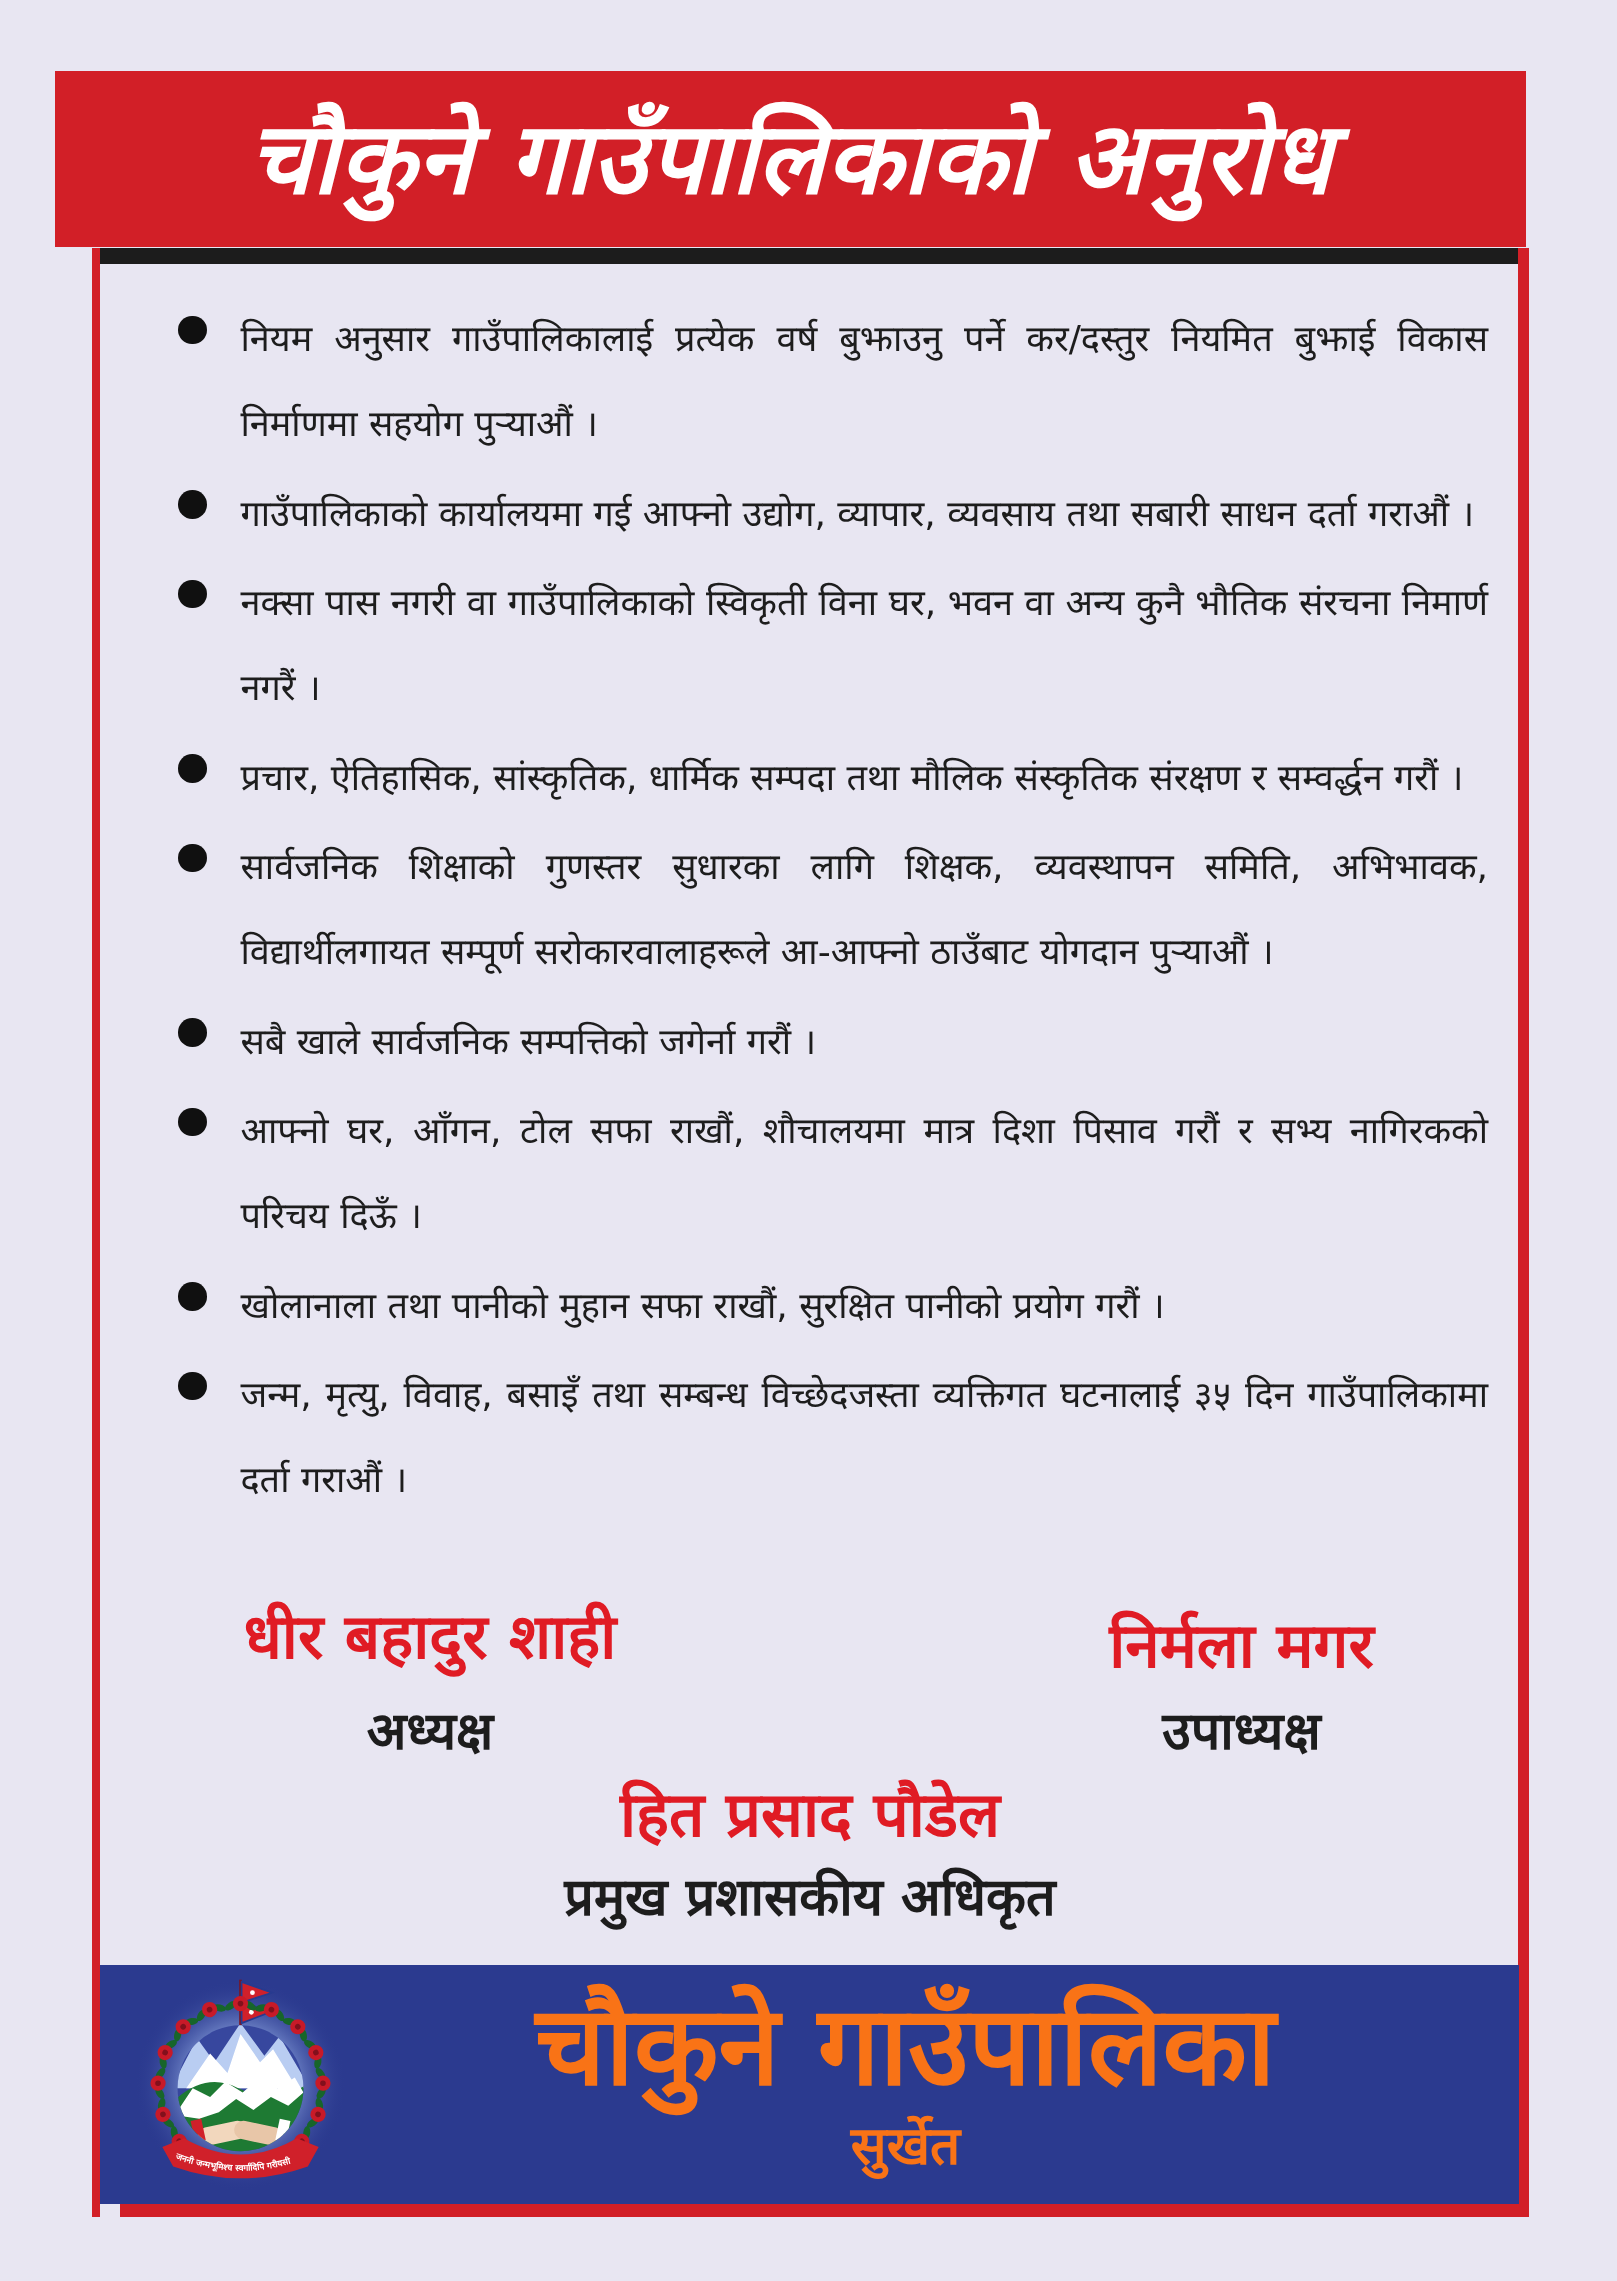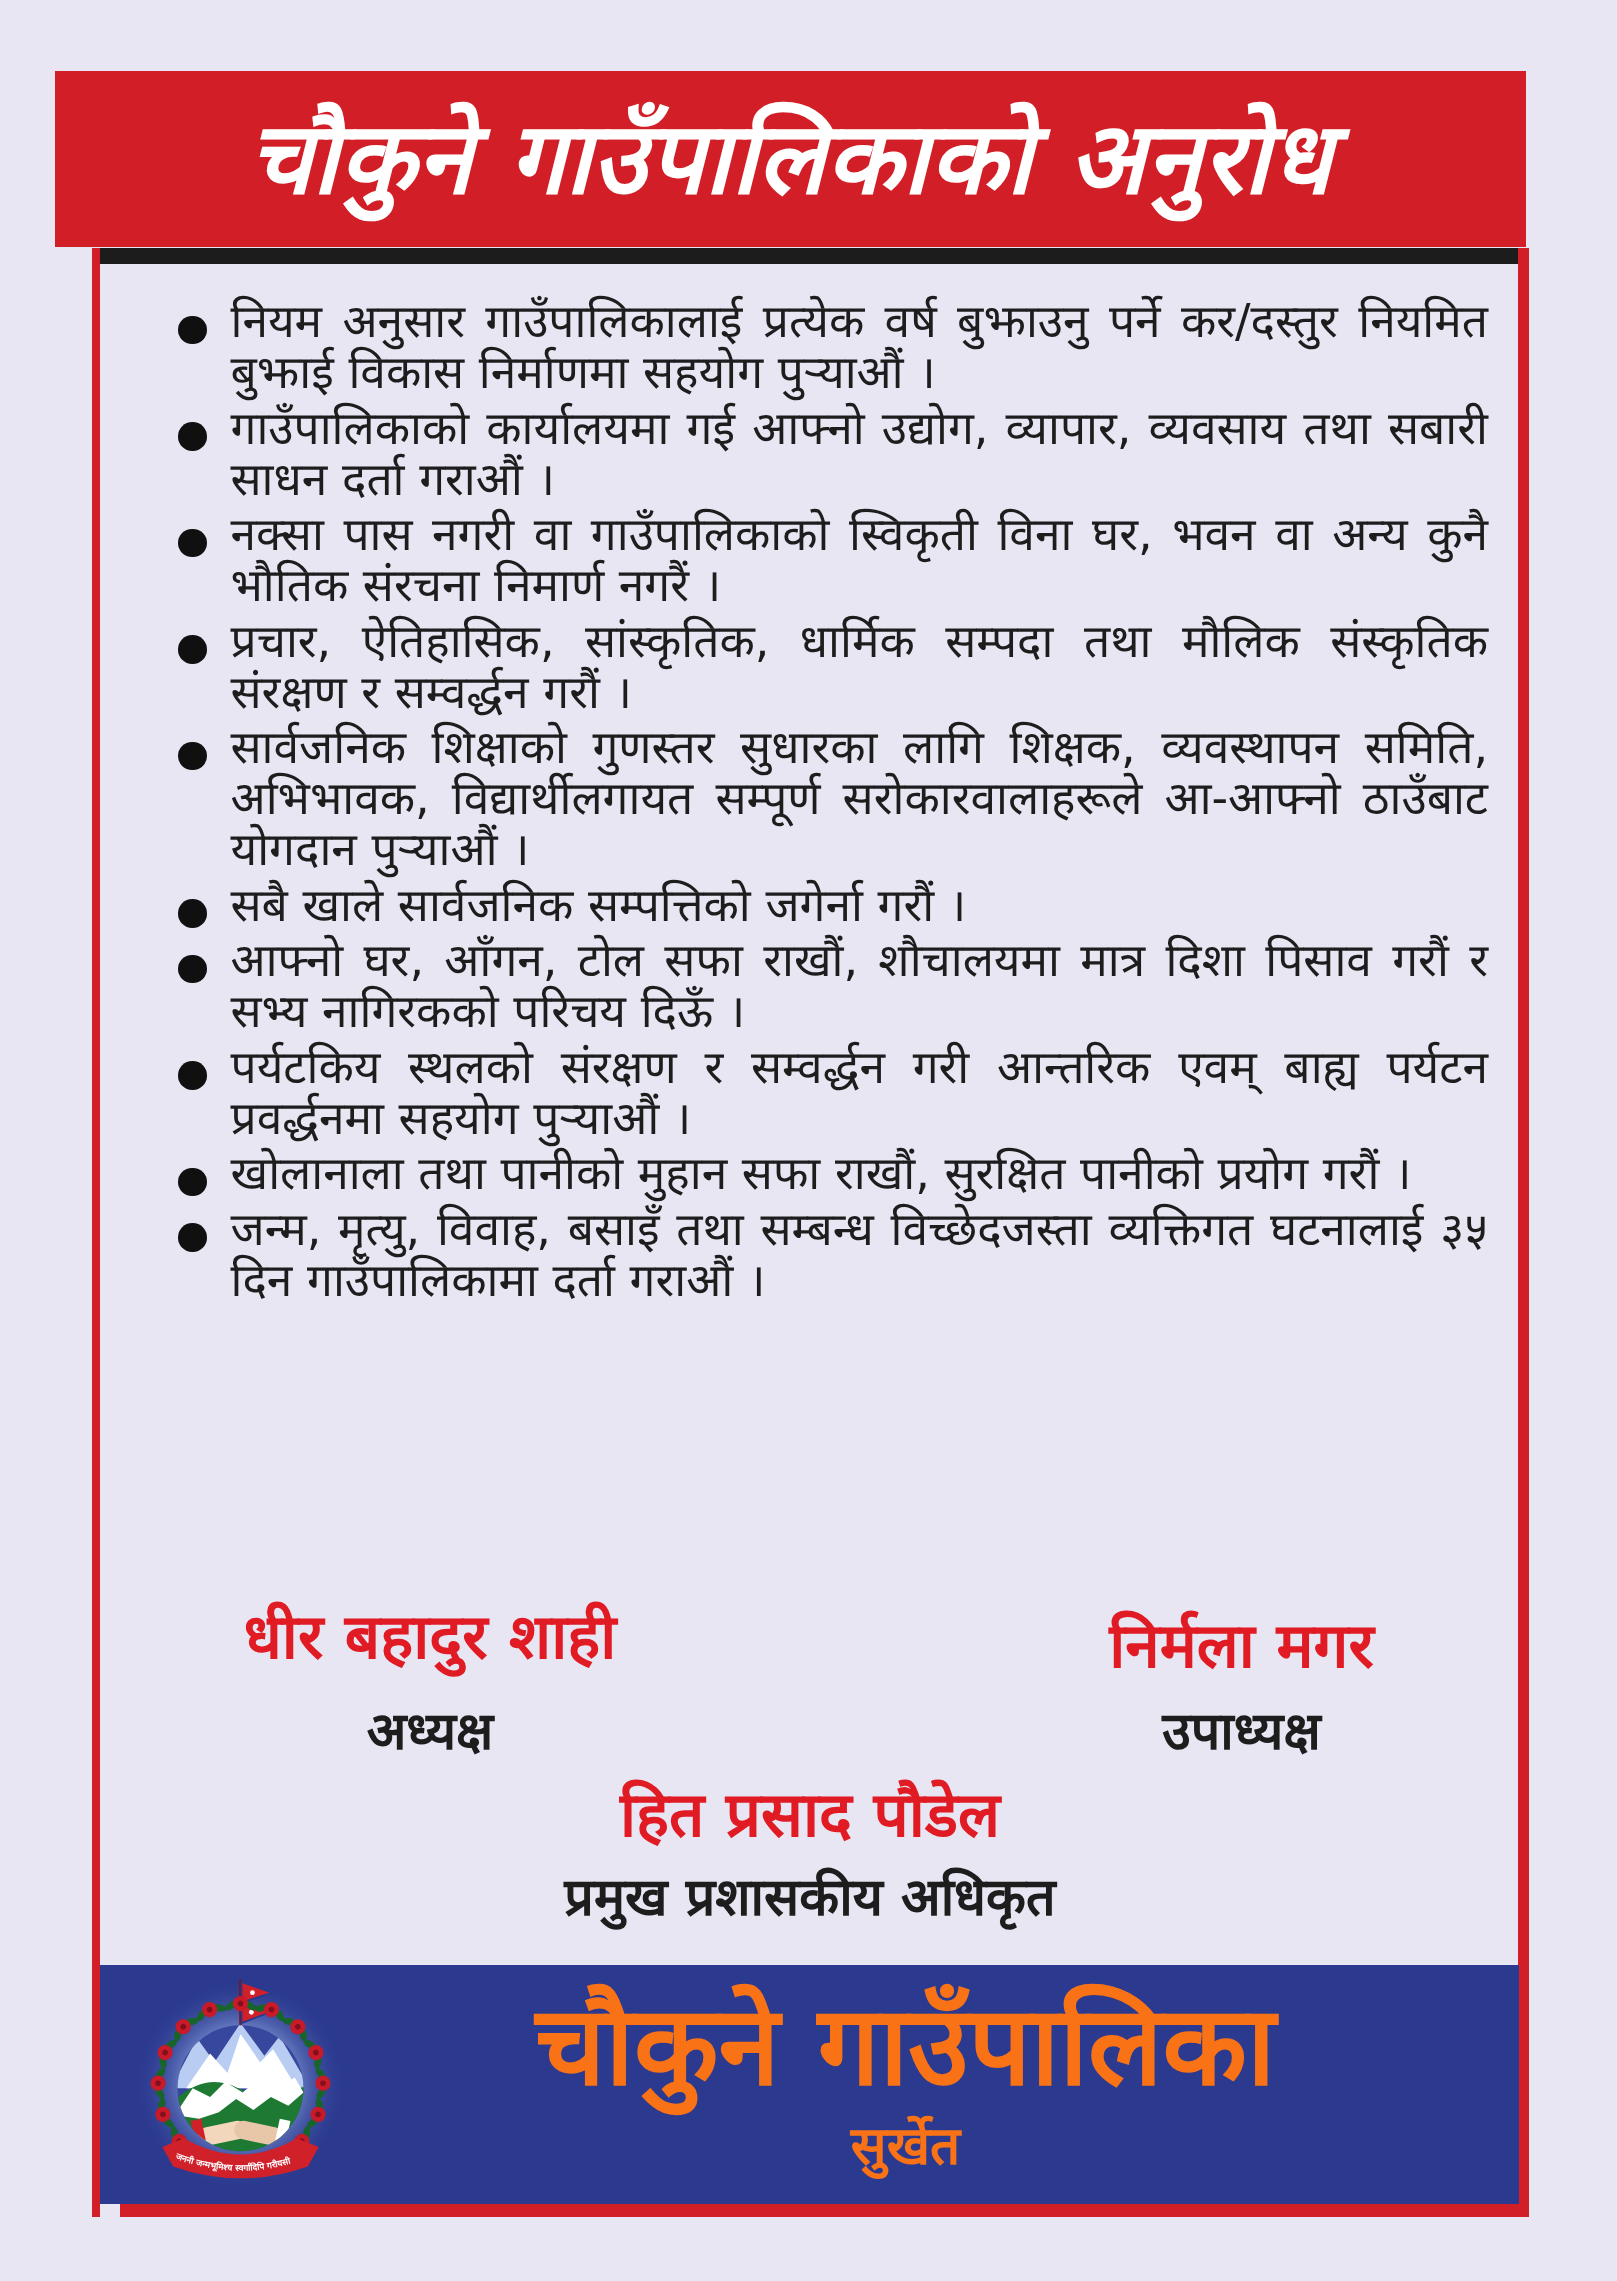--- a/index.html
+++ b/index.html
@@ -51,24 +51,24 @@
 
   
   .request-list {
     position: absolute;
     left: 178px; top: 296px;
     width: 1310px;
     list-style: none;
   }
   .request-row {
     display: flex;
-    gap: 24px;
+    gap: 34px;
     margin-bottom: 4.5px;
-    font-size: 46px;
-    line-height: 51px;
+    font-size: 36px;
+    line-height: 85px;
   }
   .bullet-dot {
     flex: none;
     width: 28.5px; height: 28.5px;
     margin-top: 19.6px;
     border-radius: 50%;
     background: #101010;
   }
   .request-text {
     flex: 1;
@@ -142,24 +142,20 @@
       <span class="bullet-dot"></span>
       <span class="request-text">सार्वजनिक शिक्षाको गुणस्तर सुधारका लागि शिक्षक, व्यवस्थापन समिति, अभिभावक, विद्यार्थीलगायत सम्पूर्ण सरोकारवालाहरूले आ-आफ्नो ठाउँबाट योगदान पुऱ्याऔं ।</span>
     </li>
     <li class="request-row">
       <span class="bullet-dot"></span>
       <span class="request-text">सबै खाले सार्वजनिक सम्पत्तिको जगेर्ना गरौं ।</span>
     </li>
     <li class="request-row">
       <span class="bullet-dot"></span>
       <span class="request-text">आफ्नो घर, आँगन, टोल सफा राखौं, शौचालयमा मात्र दिशा पिसाव गरौं र सभ्य नागिरकको परिचय दिऊँ ।</span>
-    </li>
-    <li class="request-row">
-      <span class="bullet-dot"></span>
-      <span class="request-text">पर्यटकिय स्थलको संरक्षण र सम्वर्द्धन गरी आन्तरिक एवम् बाह्य पर्यटन प्रवर्द्धनमा सहयोग पुऱ्याऔं ।</span>
     </li>
     <li class="request-row">
       <span class="bullet-dot"></span>
       <span class="request-text">खोलानाला तथा पानीको मुहान सफा राखौं, सुरक्षित पानीको प्रयोग गरौं ।</span>
     </li>
     <li class="request-row">
       <span class="bullet-dot"></span>
       <span class="request-text">जन्म, मृत्यु, विवाह, बसाइँ तथा सम्बन्ध विच्छेदजस्ता व्यक्तिगत घटनालाई ३५ दिन गाउँपालिकामा दर्ता गराऔं ।</span>
     </li>
   </ul>

